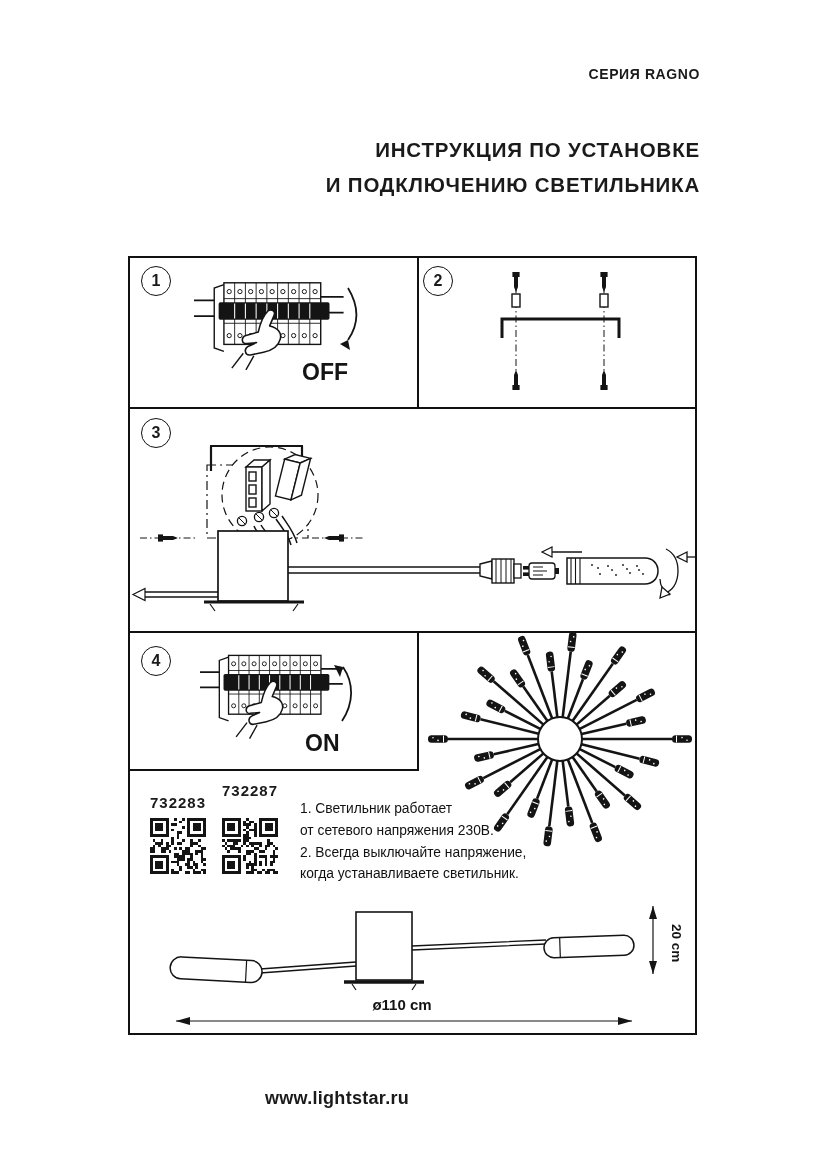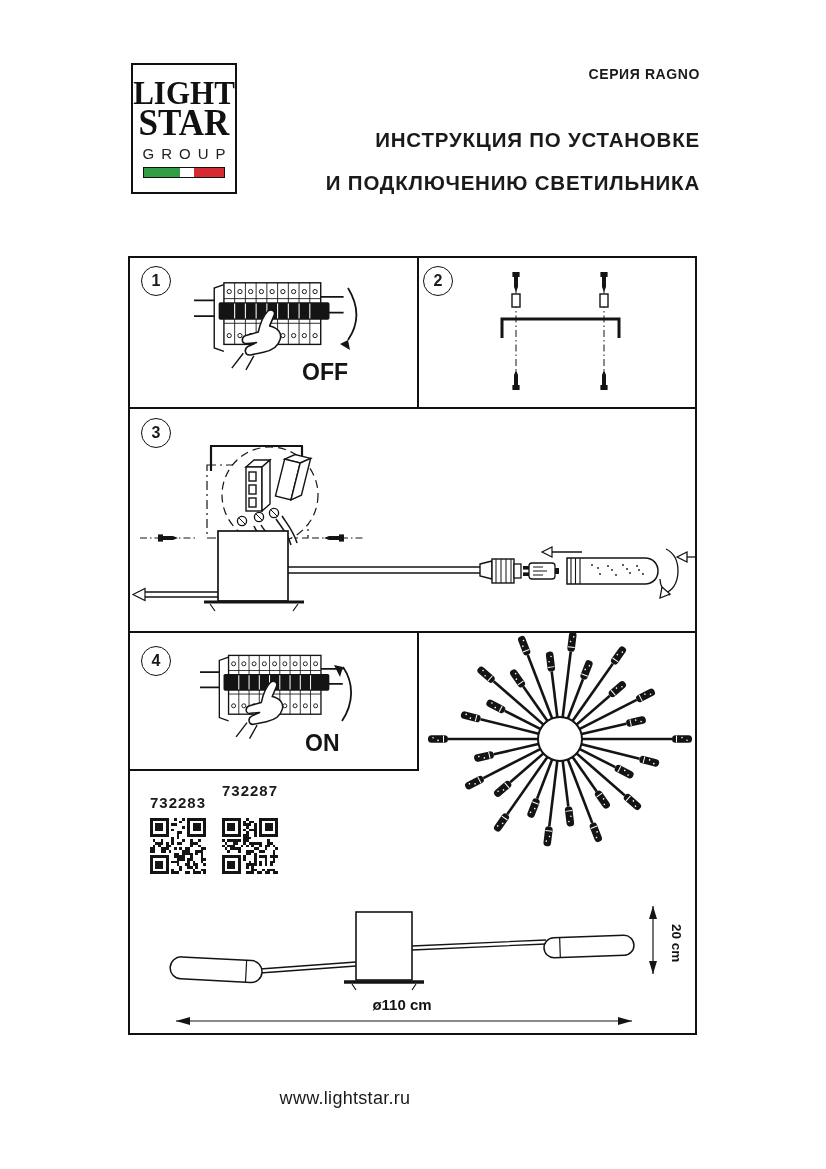--- a/index.html
+++ b/index.html
@@ -13,35 +13,35 @@
   .logo-word { font-family:"Liberation Serif",serif; font-weight:bold; color:#111; line-height:0.92; letter-spacing:0px; transform:scaleY(1.08); }
   .logo-w1 { font-size:31px; }
   .logo-w2 { font-size:35px; }
   .logo-group { font-size:15px; letter-spacing:7px; margin:6px 0 0 7px; color:#222; font-weight:400; }
   .flag { width:82px; height:11px; border:1px solid #111; margin-top:5px; display:flex; }
   .flag i { display:block; height:100%; }
 
   
   #hdr { right:126px; top:60px; text-align:right; }
   .hdr-small { font-size:14px; font-weight:bold; letter-spacing:0.6px; line-height:28px; }
-  .hdr-title { font-size:20.5px; font-weight:bold; letter-spacing:0.8px; line-height:27px; margin-top:38px; }
+  .hdr-title { font-size:20.5px; font-weight:bold; letter-spacing:0.8px; line-height:27px; margin-top:48px; }
 
   
   #frame { left:128px; top:256px; width:569px; height:779px; border:2px solid #111; background:#fff; }
   .gridline { position:absolute; background:#111; }
   .stepnum { position:absolute; width:30px; height:30px; border:1.6px solid #111; border-radius:50%;
              font-size:16px; font-weight:bold; display:flex; align-items:center; justify-content:center; background:#fff; }
 
   svg { position:absolute; overflow:visible; }
   svg text { font-family:"Liberation Sans",sans-serif; }
 
   .qr-label { position:absolute; width:58px; text-align:center; font-size:15px; font-weight:bold; letter-spacing:1px; }
   .notes { position:absolute; left:170px; top:540px; width:250px; font-size:13.8px; line-height:21.8px; color:#111; }
 
-  #footer { left:8px; top:1088px; width:674px; text-align:center; font-size:18px; font-weight:normal; letter-spacing:0.3px; }
+  #footer { left:0; top:1088px; width:674px; text-align:center; font-size:18px; font-weight:bold; letter-spacing:0.3px; }
 </style>
 </head>
 <body>
 
 <div id="page">
 
   <svg width="0" height="0">
     <defs>
       <g id="breaker">
         <path d="M0,30 h28 M0,48 h28 M144,26 h26 M144,44 h26" stroke="#141414" stroke-width="2" fill="none"></path>
@@ -81,35 +81,25 @@
         </g>
       </g>
       <g id="screw-v">
         <rect x="-3.6" y="0" width="7.2" height="5" fill="#141414"></rect>
         <rect x="-2" y="5" width="4" height="10" fill="#141414"></rect>
         <path d="M-2,15 L0,20 L2,15 Z" fill="#141414"></path>
       </g>
     </defs>
   </svg>
 
-  <div id="logo" class="abs">
-    <div class="logo-word logo-w1">LIGHT</div>
-    <div class="logo-word logo-w2">STAR</div>
-    <div class="logo-group">GROUP</div>
-    <div class="flag">
-      <i style="width: 45%; background: rgb(47, 158, 67);"></i>
-      <i style="width: 18%; background: rgb(255, 255, 255);"></i>
-      <i style="width: 37%; background: rgb(212, 42, 48);"></i>
-    </div>
-  </div>
 
   <div id="hdr" class="abs">
     <div class="hdr-small">СЕРИЯ RAGNO</div>
     <div class="hdr-title">ИНСТРУКЦИЯ ПО УСТАНОВКЕ</div>
-    <div class="hdr-title" style="margin-top:16px">И ПОДКЛЮЧЕНИЮ СВЕТИЛЬНИКА</div>
+    <div class="hdr-title" style="margin-top:8px">И ПОДКЛЮЧЕНИЮ СВЕТИЛЬНИКА</div>
   </div>
 
   <div id="frame" class="abs">
 
     <div class="gridline" style="left:287px; top:0; width:2px; height:149px;"></div>
     <div class="gridline" style="left:0; top:149px; width:565px; height:2px;"></div>
     <div class="gridline" style="left:0; top:373px; width:565px; height:2px;"></div>
     <div class="gridline" style="left:287px; top:375px; width:2px; height:138px;"></div>
     <div class="gridline" style="left:0; top:511px; width:289px; height:2px;"></div>
 
@@ -689,20 +679,26 @@
         <rect x="1" y="1" width="5" height="5" fill="#fff"></rect>
         <rect x="2" y="2" width="3" height="3" fill="#141414"></rect>
         <rect x="14" y="0" width="7" height="7" fill="#141414"></rect>
         <rect x="15" y="1" width="5" height="5" fill="#fff"></rect>
         <rect x="16" y="2" width="3" height="3" fill="#141414"></rect>
         <rect x="0" y="14" width="7" height="7" fill="#141414"></rect>
         <rect x="1" y="15" width="5" height="5" fill="#fff"></rect>
         <rect x="2" y="16" width="3" height="3" fill="#141414"></rect>
       </svg>
 
+    <div class="notes">
+      <div>1. Светильник работает</div>
+      <div>от сетевого напряжения 230В.</div>
+      <div>2. Всегда выключайте напряжение,</div>
+      <div>когда устанавливаете светильник.</div>
+    </div>
 
     <svg style="left:0;top:630px" width="565" height="147" viewBox="0 0 565 147">
 
       <rect x="226" y="24" width="56" height="68" fill="#fff" stroke="#141414" stroke-width="1.6"></rect>
       <path d="M214,94 h80" stroke="#141414" stroke-width="3.4"></path>
       <path d="M222,96 l4,6 M286,96 l-4,6" stroke="#141414" stroke-width="1.2"></path>
 
       <g>
         <path d="M282,58 L416,52 M282,62 L416,56" stroke="#141414" stroke-width="1.3" fill="none"></path>
         <g transform="rotate(-2 416 60)">

